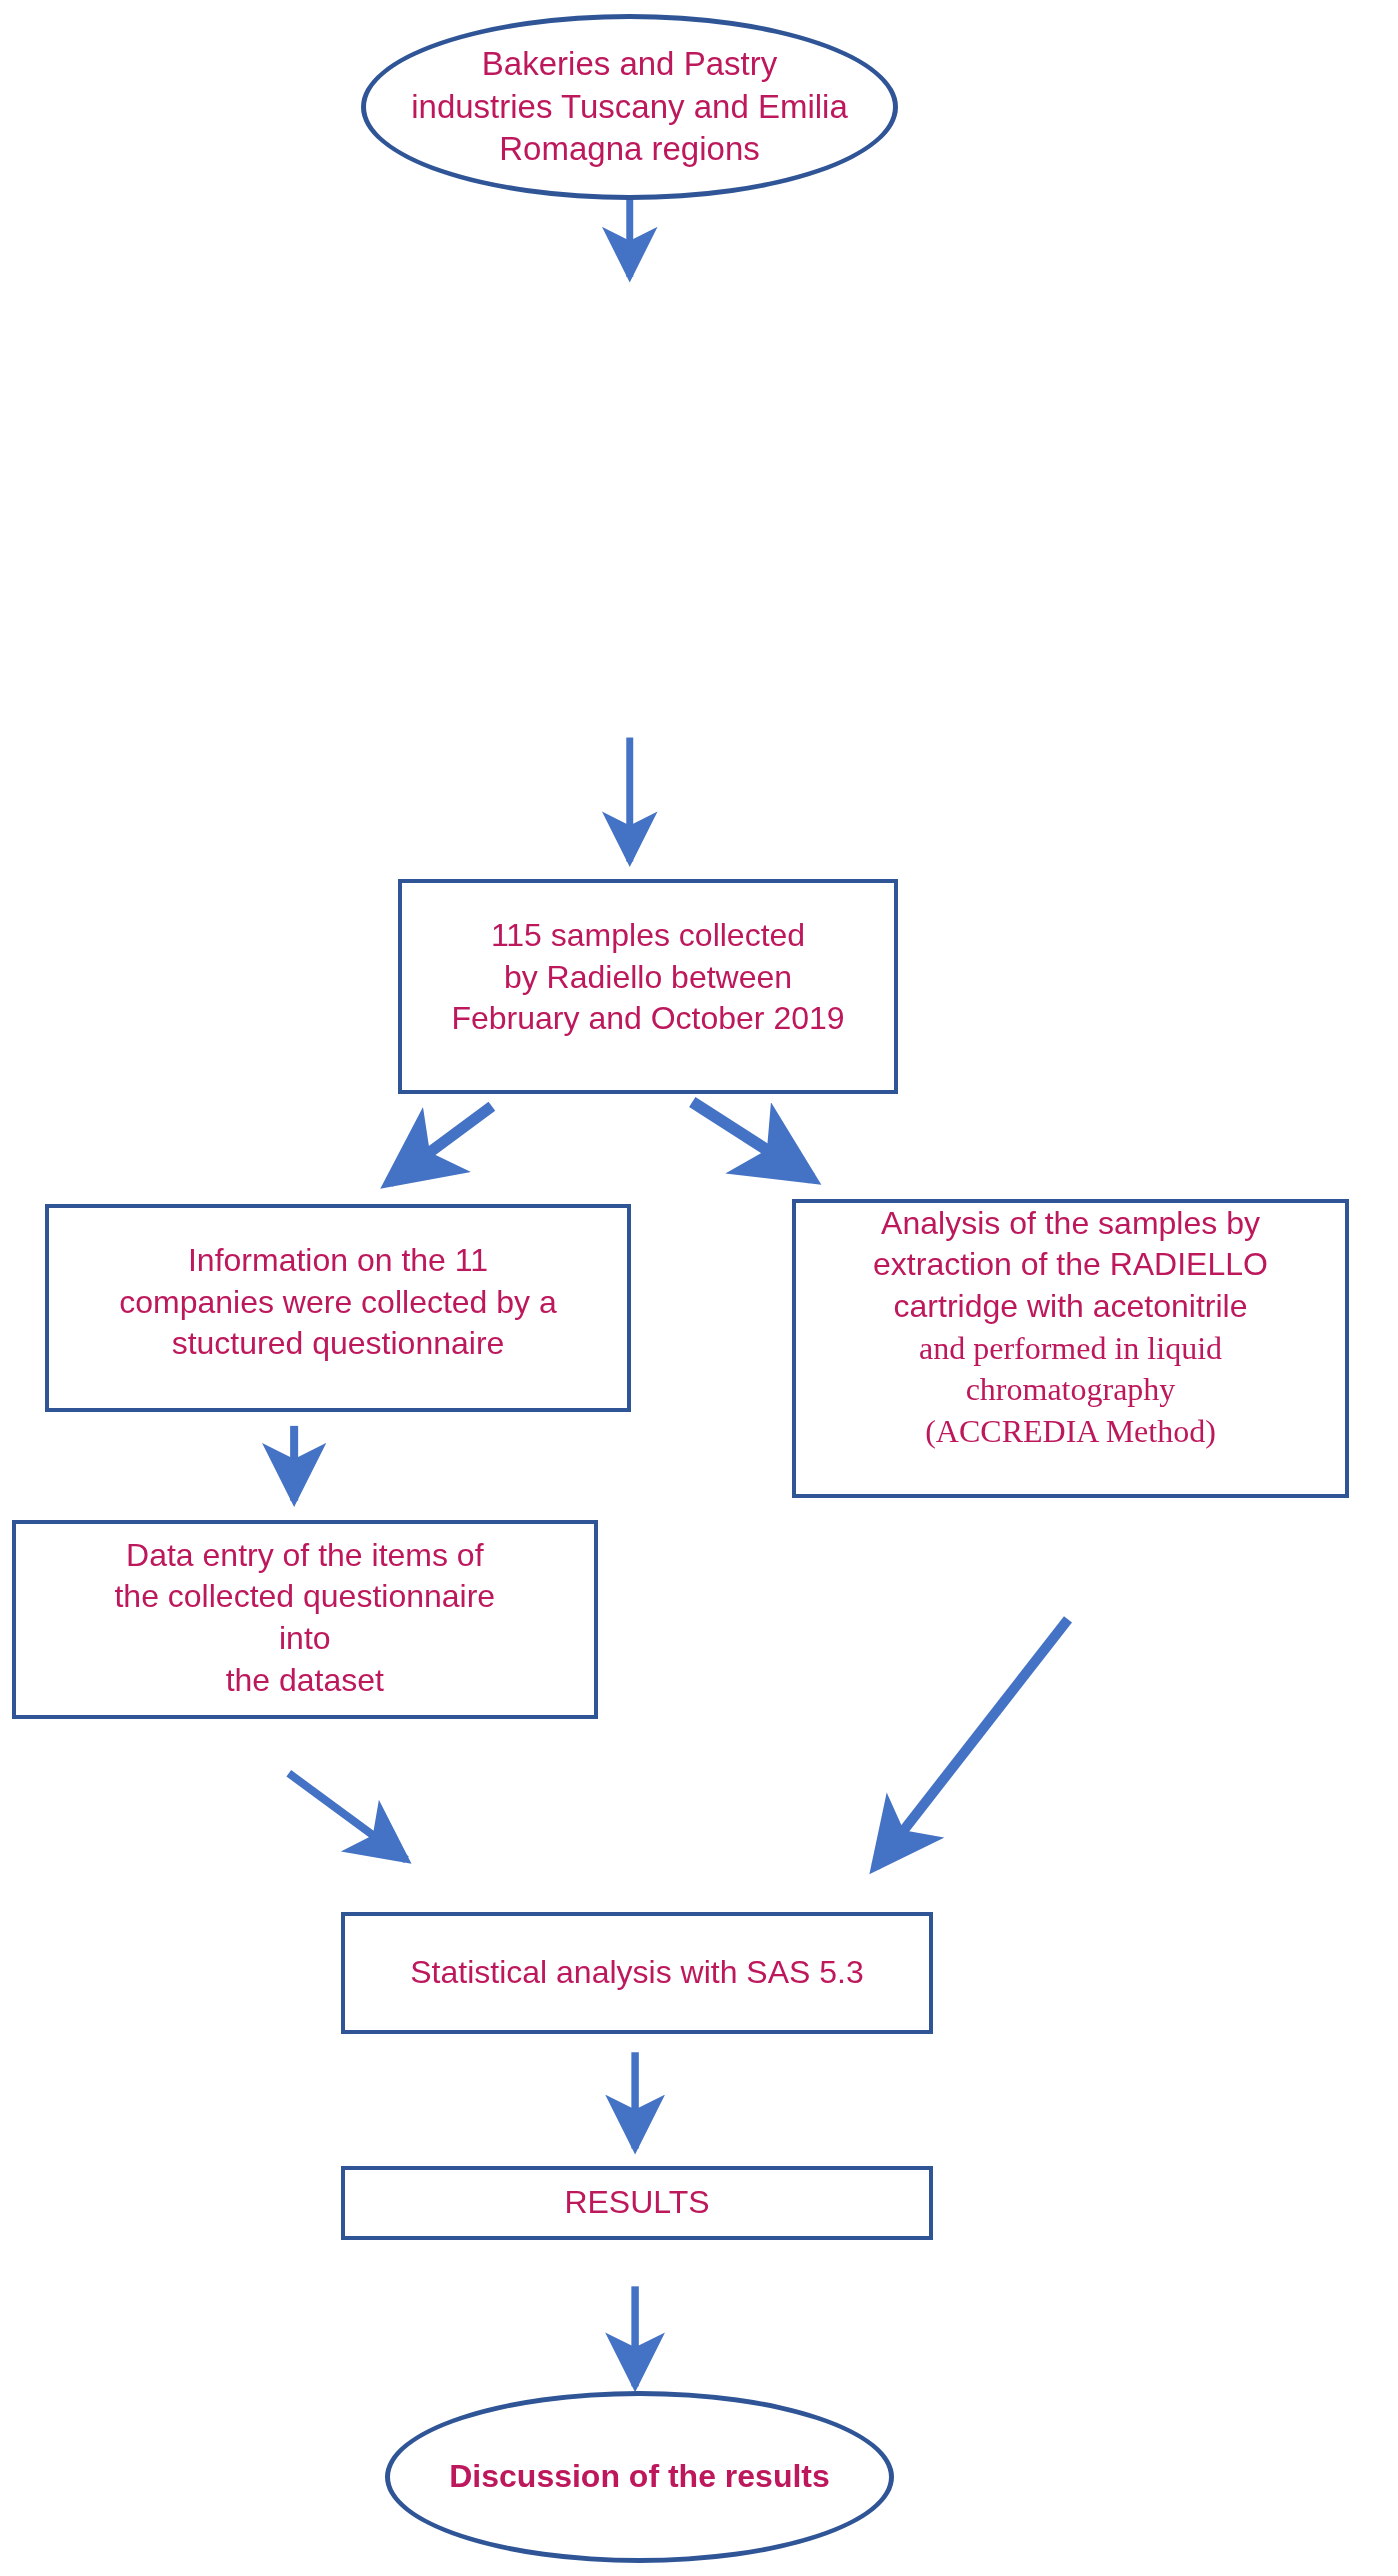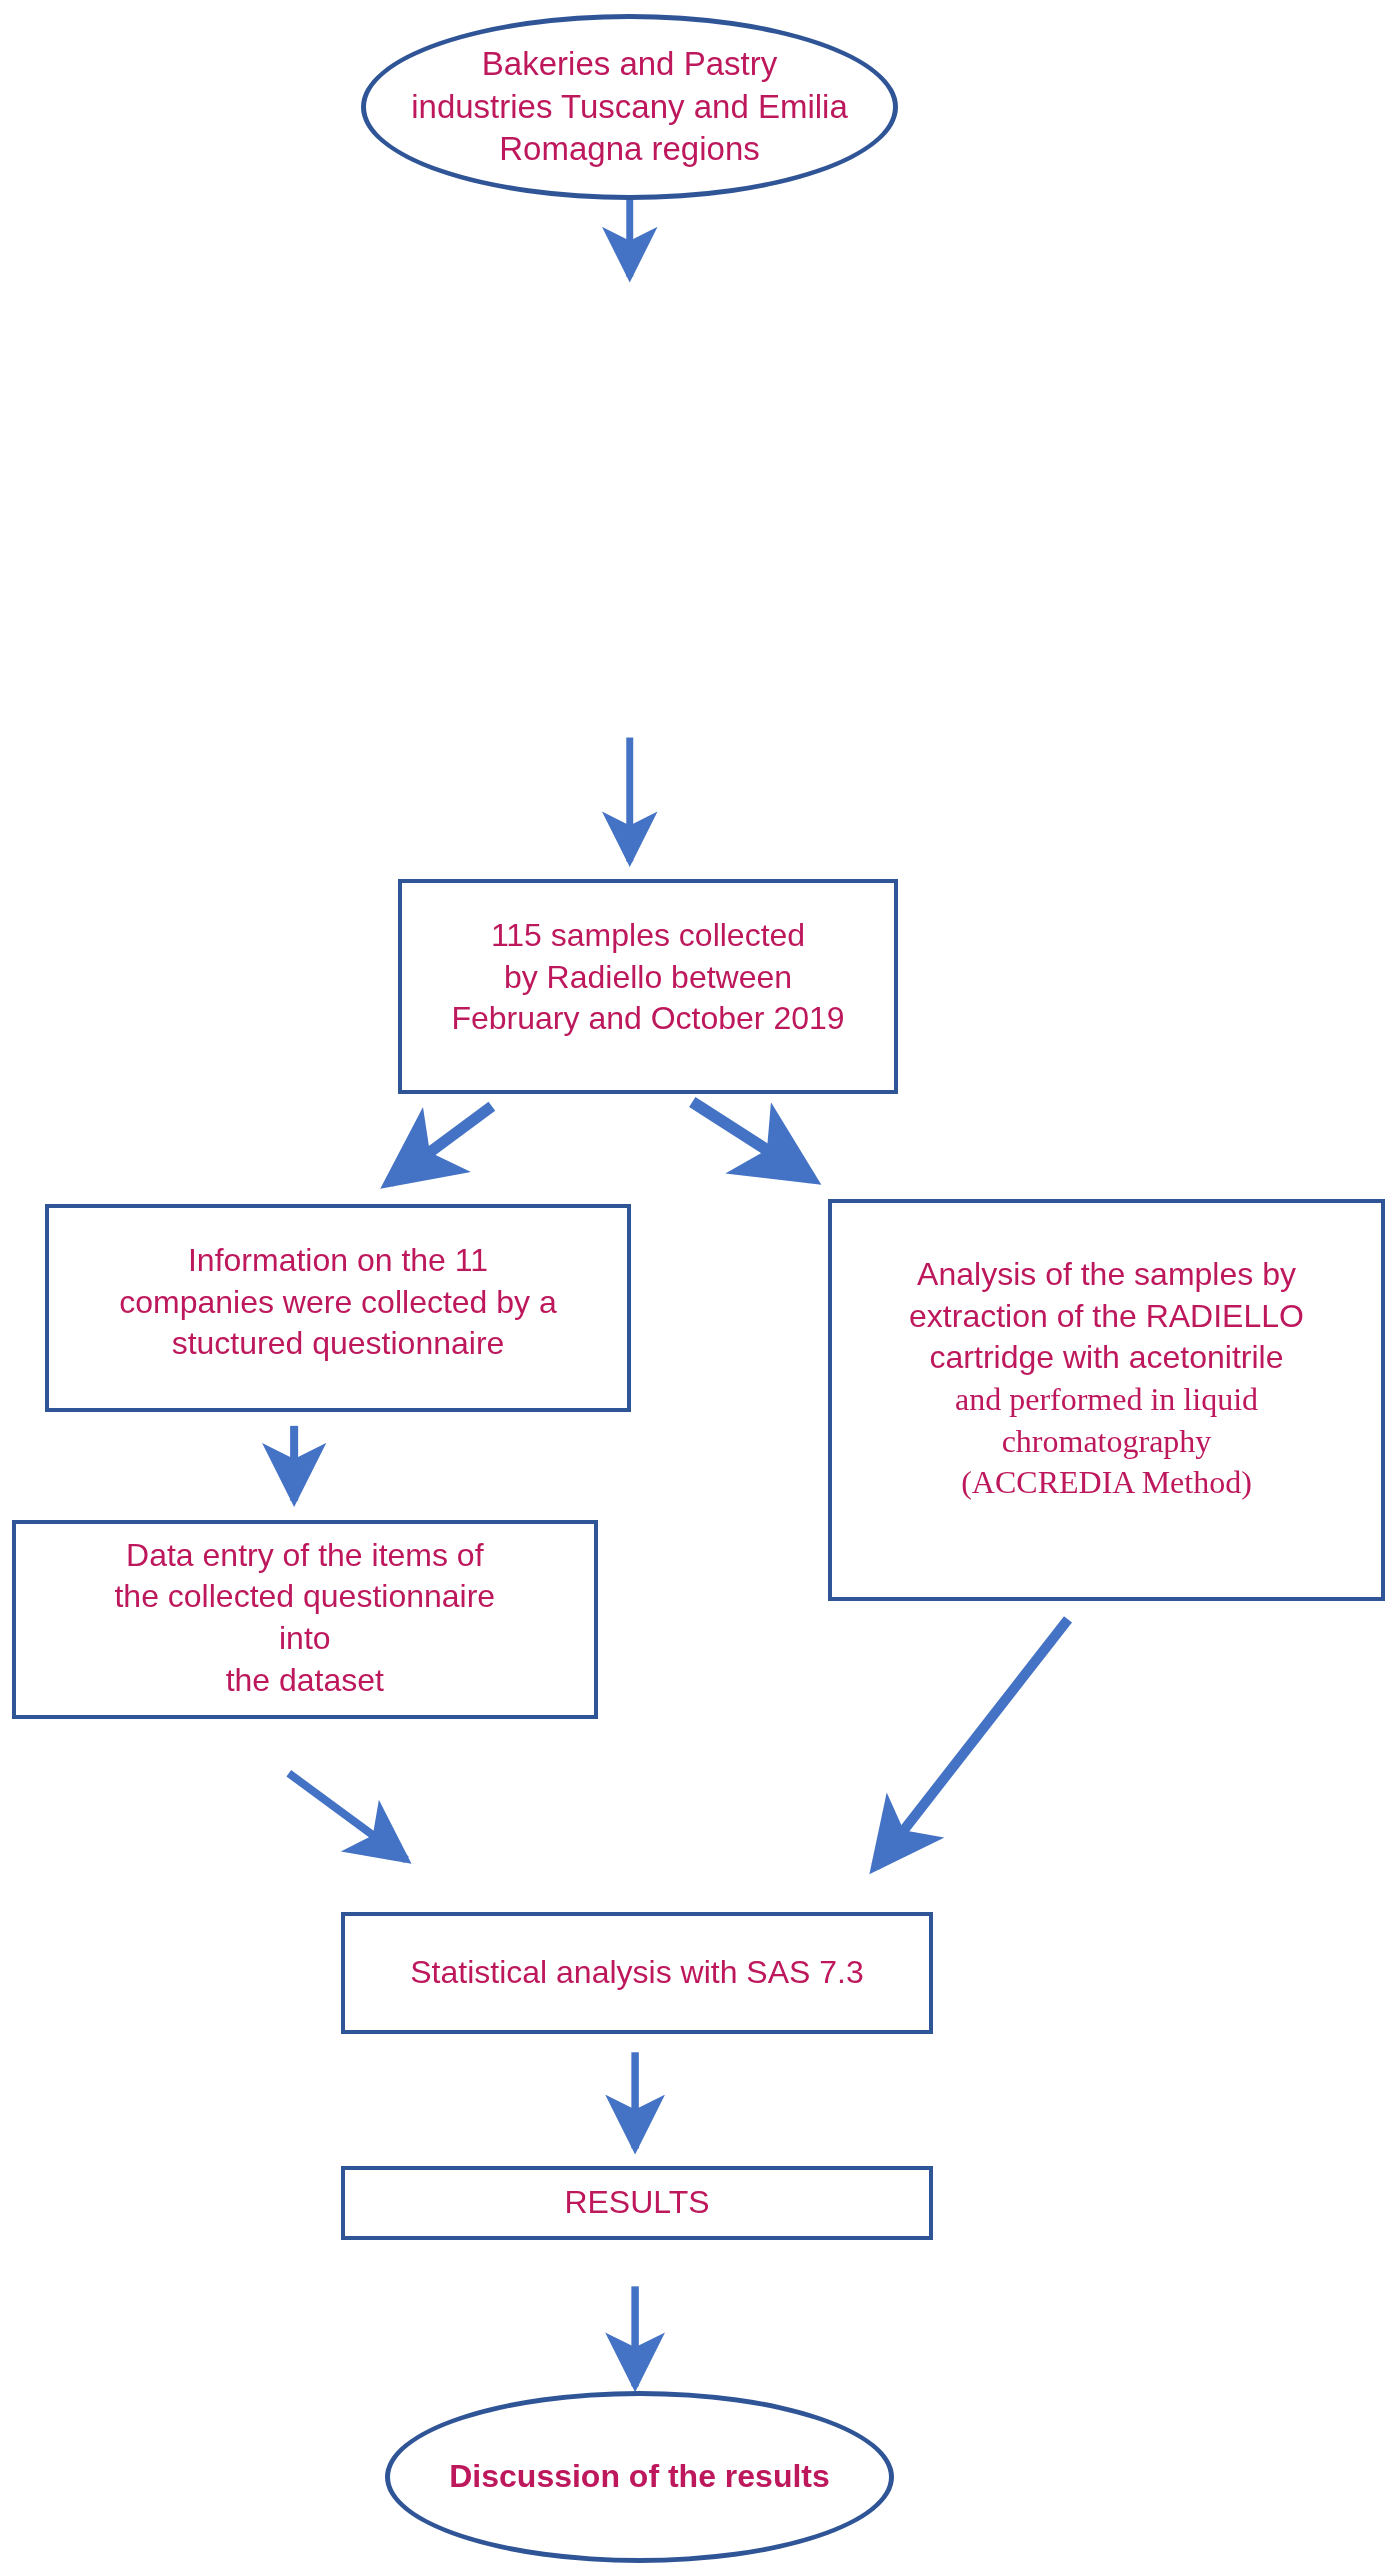--- a/index.html
+++ b/index.html
@@ -78,21 +78,21 @@
 
   #node-selection   { left: 250px;  top: 285px;  width: 757px; height: 446px; }
   #node-selection .diamond-label { font-size: 33px; width: 438px; margin-top: 64px; }
 
   #node-samples     { left: 398px;  top: 879px; width: 500px;  height: 215px; }
   #node-samples .node-text { font-size: 32px; padding: 0 10.7px; margin-top: -18px; }
 
   #node-questionnaire { left: 45px;  top: 1204px; width: 586px; height: 208px; }
   #node-questionnaire .node-text { font-size: 32px; padding: 0 11.8px; margin-top: -10.7px; }
 
-  #node-analysis    { left: 828px; top: 1199px; width: 557px; height: 402px; }
+  #node-analysis    { left: 792px; top: 1199px; width: 557px; height: 299px; }
   #node-analysis .node-text { font-size: 32px; padding: 0 11.8px; margin-top: -42px; }
   #node-analysis .serif-run { font-family: "Liberation Serif", serif; }
 
   #node-dataentry   { left: 11.8px;   top: 1520px; width: 586px; height: 199px; }
   #node-dataentry .node-text { font-size: 32px; padding: 0 9.6px; margin-top: -3.2px; }
 
   #node-stats       { left: 341px;  top: 1912px; width: 592px; height: 122px; }
   #node-stats .node-text { font-size: 32px; padding: 0 9.6px; }
 
   #node-results     { left: 341px;  top: 2166px; width: 592px; height: 74px; }
@@ -164,21 +164,21 @@
   </div>
 
   <div class="node rect" id="node-dataentry">
     <span class="node-text">Data entry of the items of
 the collected questionnaire
 into
 the dataset</span>
   </div>
 
   <div class="node rect" id="node-stats">
-    <span class="node-text">Statistical analysis with SAS 7.3</span>
+    <span class="node-text">Statistical analysis with SAS 5.3</span>
   </div>
 
   <div class="node rect" id="node-results">
     <span class="node-text">RESULTS</span>
   </div>
 
   <div class="node ellipse" id="node-discussion">
     <span class="node-text">Discussion of the results</span>
   </div>
 

